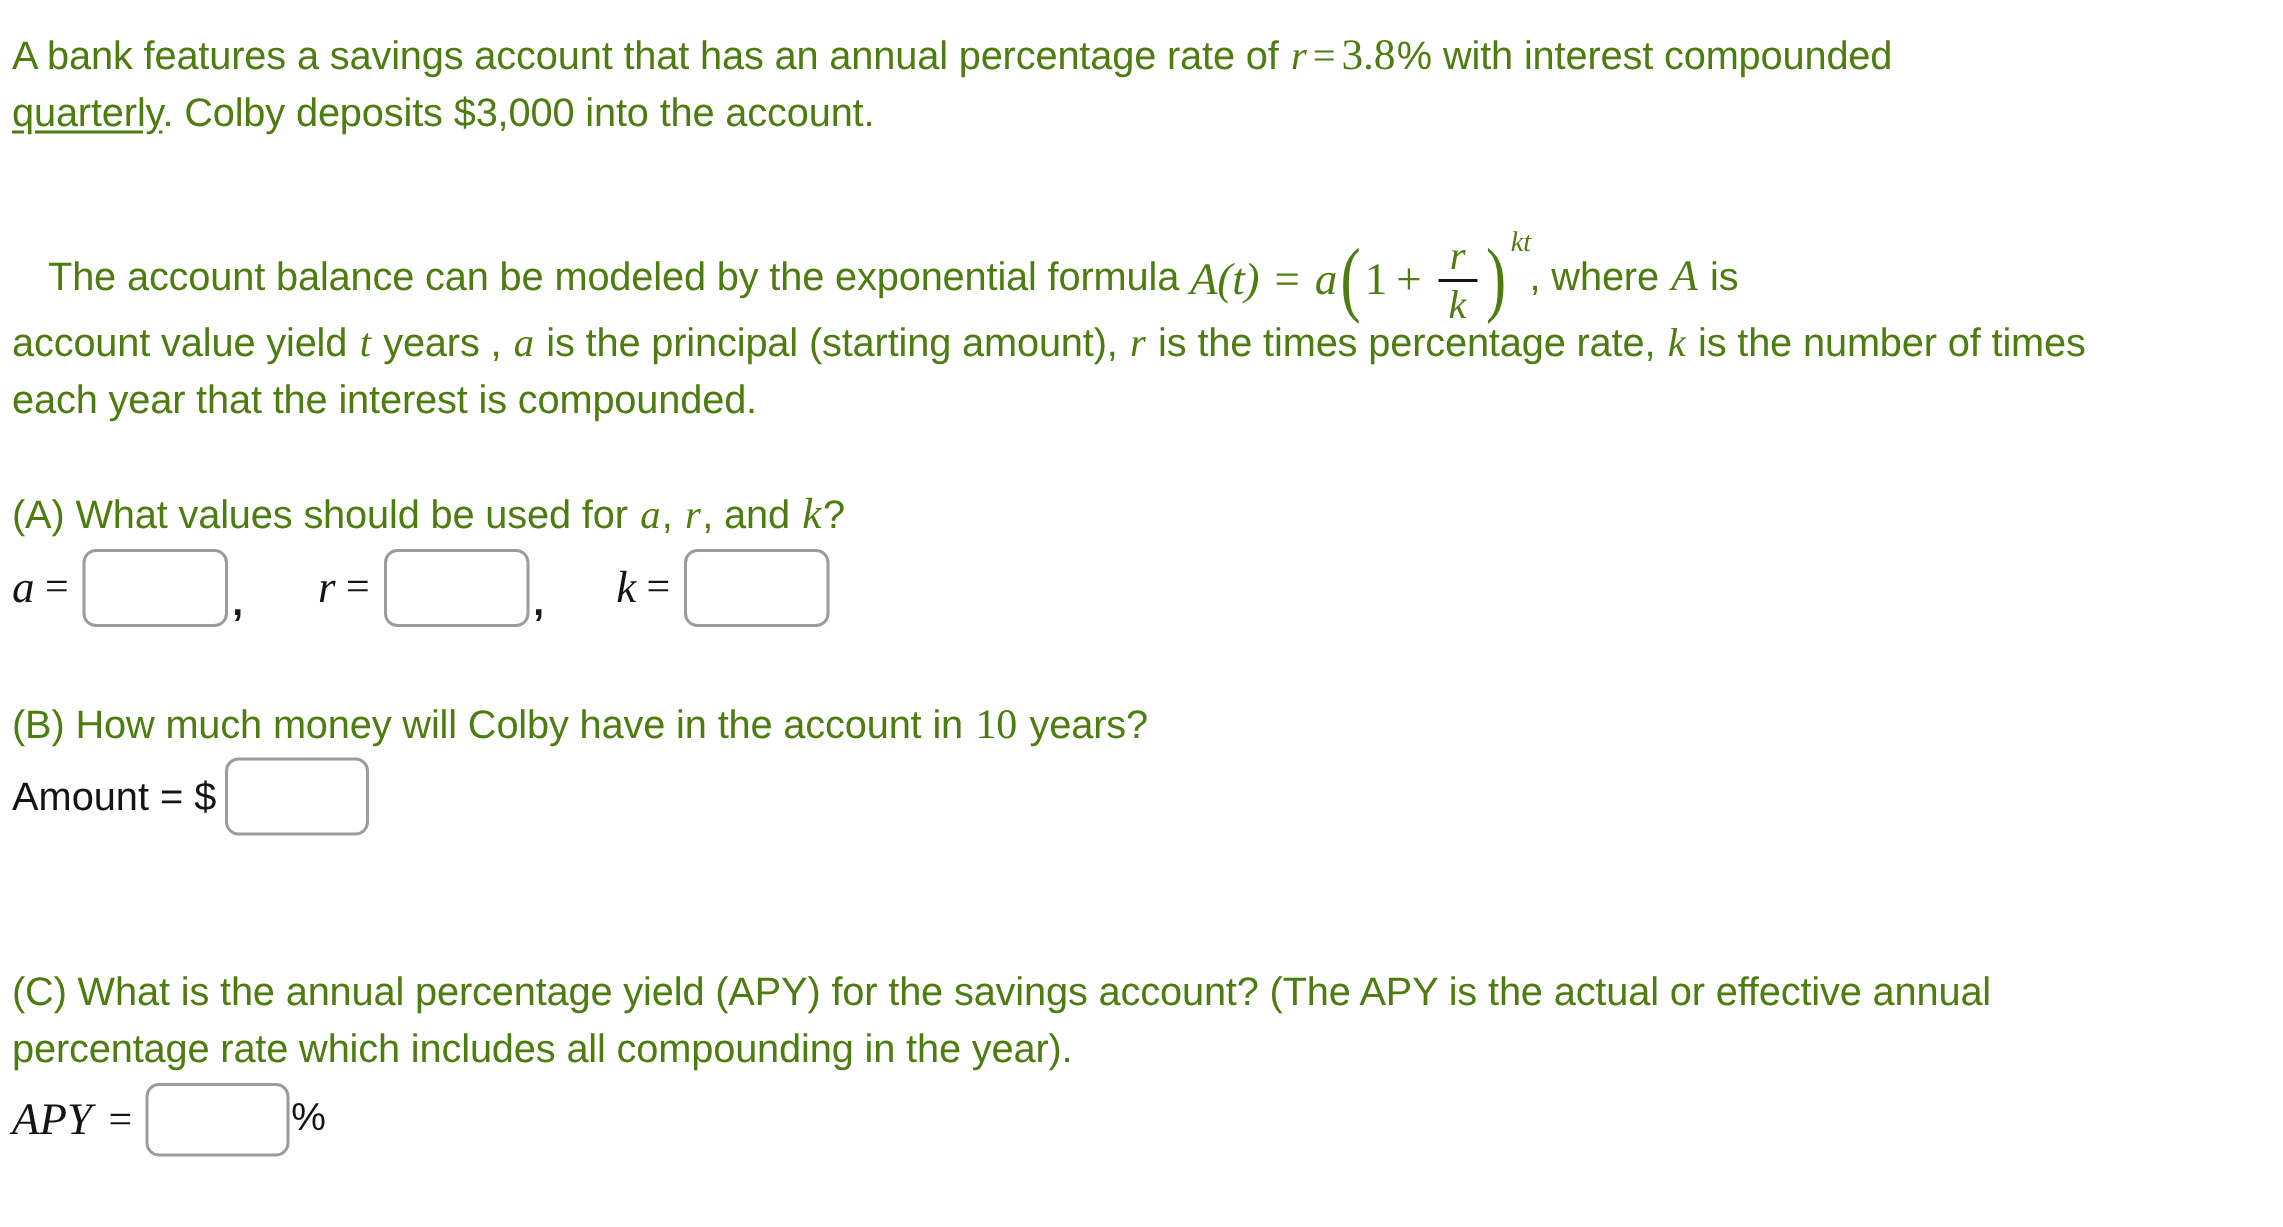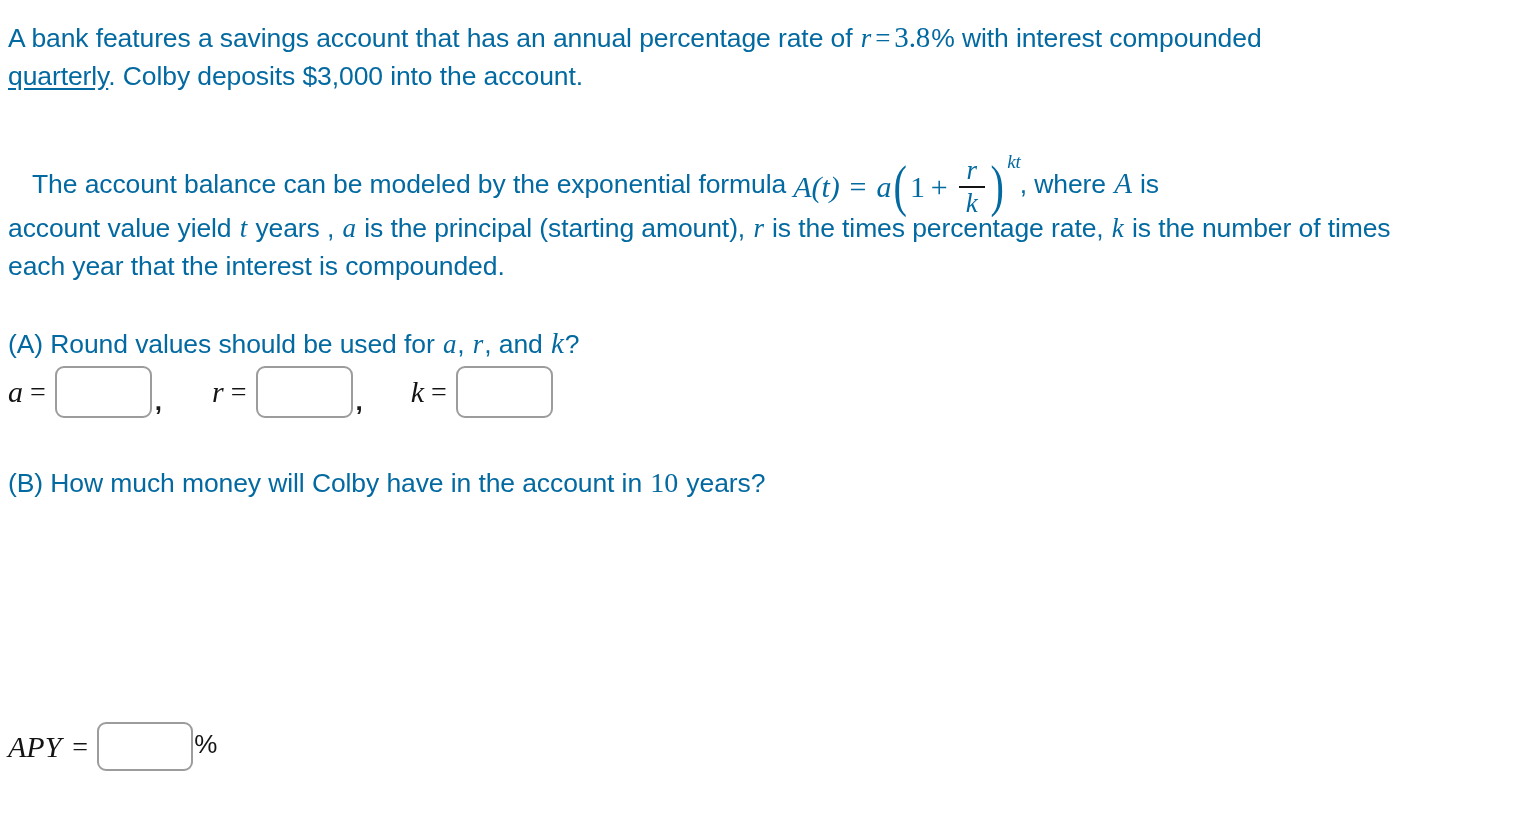--- a/index.html
+++ b/index.html
@@ -23,21 +23,21 @@
     box-sizing: border-box;
   }
   .block {
     position: absolute;
     left: 8px;
   }
   .ptext {
     font-size: 26.5px;
     line-height: 38px;
     letter-spacing: -0.1px;
-    color: #0369a1;
+    color: #4d7c0f;
     white-space: normal;
   }
   .mathvar {
     font-family: "Liberation Serif", "DejaVu Serif", serif;
     font-style: italic;
     font-size: 27px;
     padding: 0 1px;
   }
   .mathnum {
     font-family: "Liberation Serif", "DejaVu Serif", serif;
@@ -216,21 +216,21 @@
         </span>
       </span><span>, where </span><span class="mathvar" style="font-size:29px;">A</span><span> is</span>
   </div>
 
   <div class="block ptext" style="top:209px; width:1400px;">
     <span>account value yield </span><span class="mathvar">t</span><span> years , </span><span class="mathvar">a</span><span> is the principal (starting amount), </span><span class="mathvar">r</span><span> is the times percentage rate, </span><span class="mathvar">k</span><span> is the</span>
     <span>number of times each year that the interest is compounded.</span>
   </div>
 
   <div class="block ptext" style="top:324px; width:1100px;">
-    <span>(A) Round values should be used for </span><span class="mathvar">a</span><span>, </span><span class="mathvar">r</span><span>, and </span><span class="mathvar" style="font-size:29px;">k</span><span>?</span>
+    <span>(A) What values should be used for </span><span class="mathvar">a</span><span>, </span><span class="mathvar">r</span><span>, and </span><span class="mathvar" style="font-size:29px;">k</span><span>?</span>
   </div>
 
   <div class="block answer-row" style="top:366px;">
     <span class="var-label">a</span>
     <span class="eqsign">=</span>
     <input class="ibox" style="width: 97px; height: 52px;" type="text" value="">
     <span class="comma">,</span>
 
     <span class="var-label" style="margin-left:50px;">r</span>
     <span class="eqsign">=</span>
@@ -239,22 +239,30 @@
 
     <span class="var-label" style="margin-left:48px;">k</span>
     <span class="eqsign">=</span>
     <input class="ibox" style="width: 97px; height: 52px;" type="text" value="">
   </div>
 
   <div class="block ptext" style="top:464px; width:1100px;">
     <span>(B) How much money will Colby have in the account in </span><span class="mathnum" style="font-size:28px;">10</span><span> years?</span>
   </div>
 
-
-
+  <div class="block answer-row" style="top:505px;">
+    <span class="plain-label">Amount = $</span>
+    <input class="ibox" style="width: 96px; height: 52px; margin-left: 6px;" type="text" value="">
+  </div>
+
+
+  <div class="block ptext" style="top:642px; width:1400px;">
+    <span>(C) What is the annual percentage yield (APY) for the savings account? (The APY is the actual or effective</span>
+    <span>annual percentage rate which includes all compounding in the year).</span>
+  </div>
 
   <div class="block answer-row" style="top:722px;">
     <span class="var-label" style="font-size:30px;">APY</span>
     <span class="eqsign" style="padding-left:11px;">=</span>
     <input class="ibox" style="width: 96px; height: 49px;" type="text" value="">
     <span class="pct">%</span>
   </div>
 
 
 </div>

